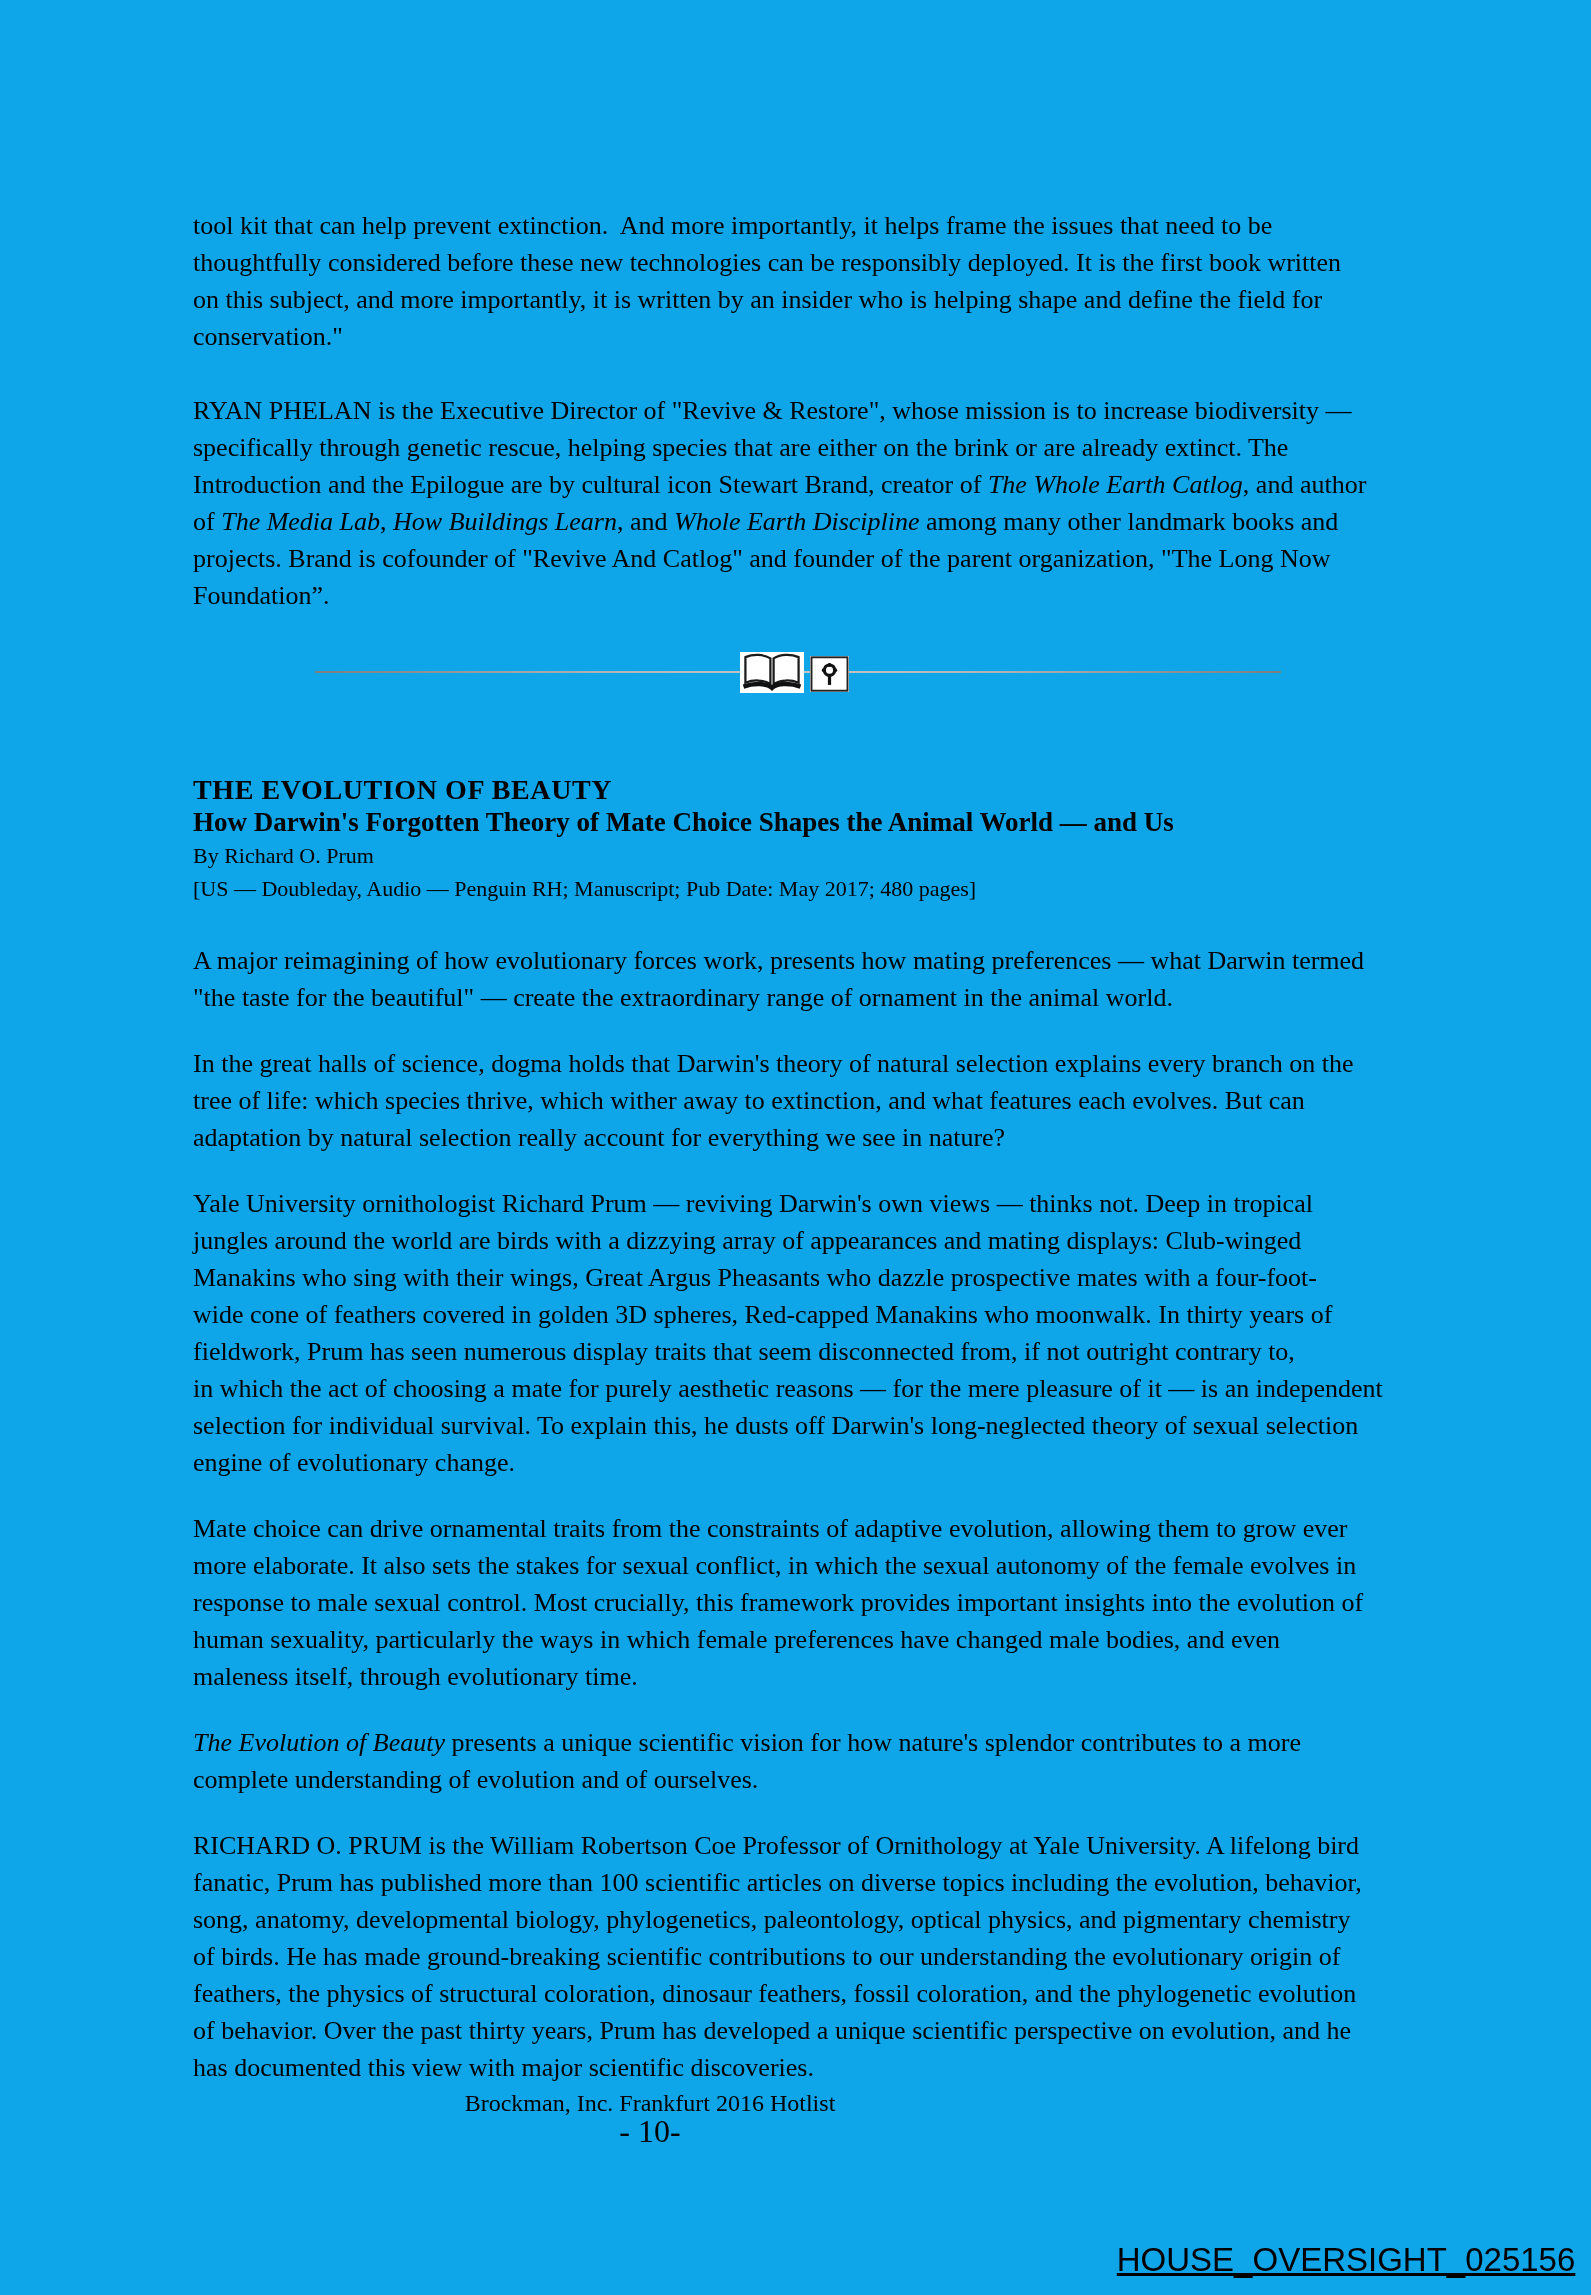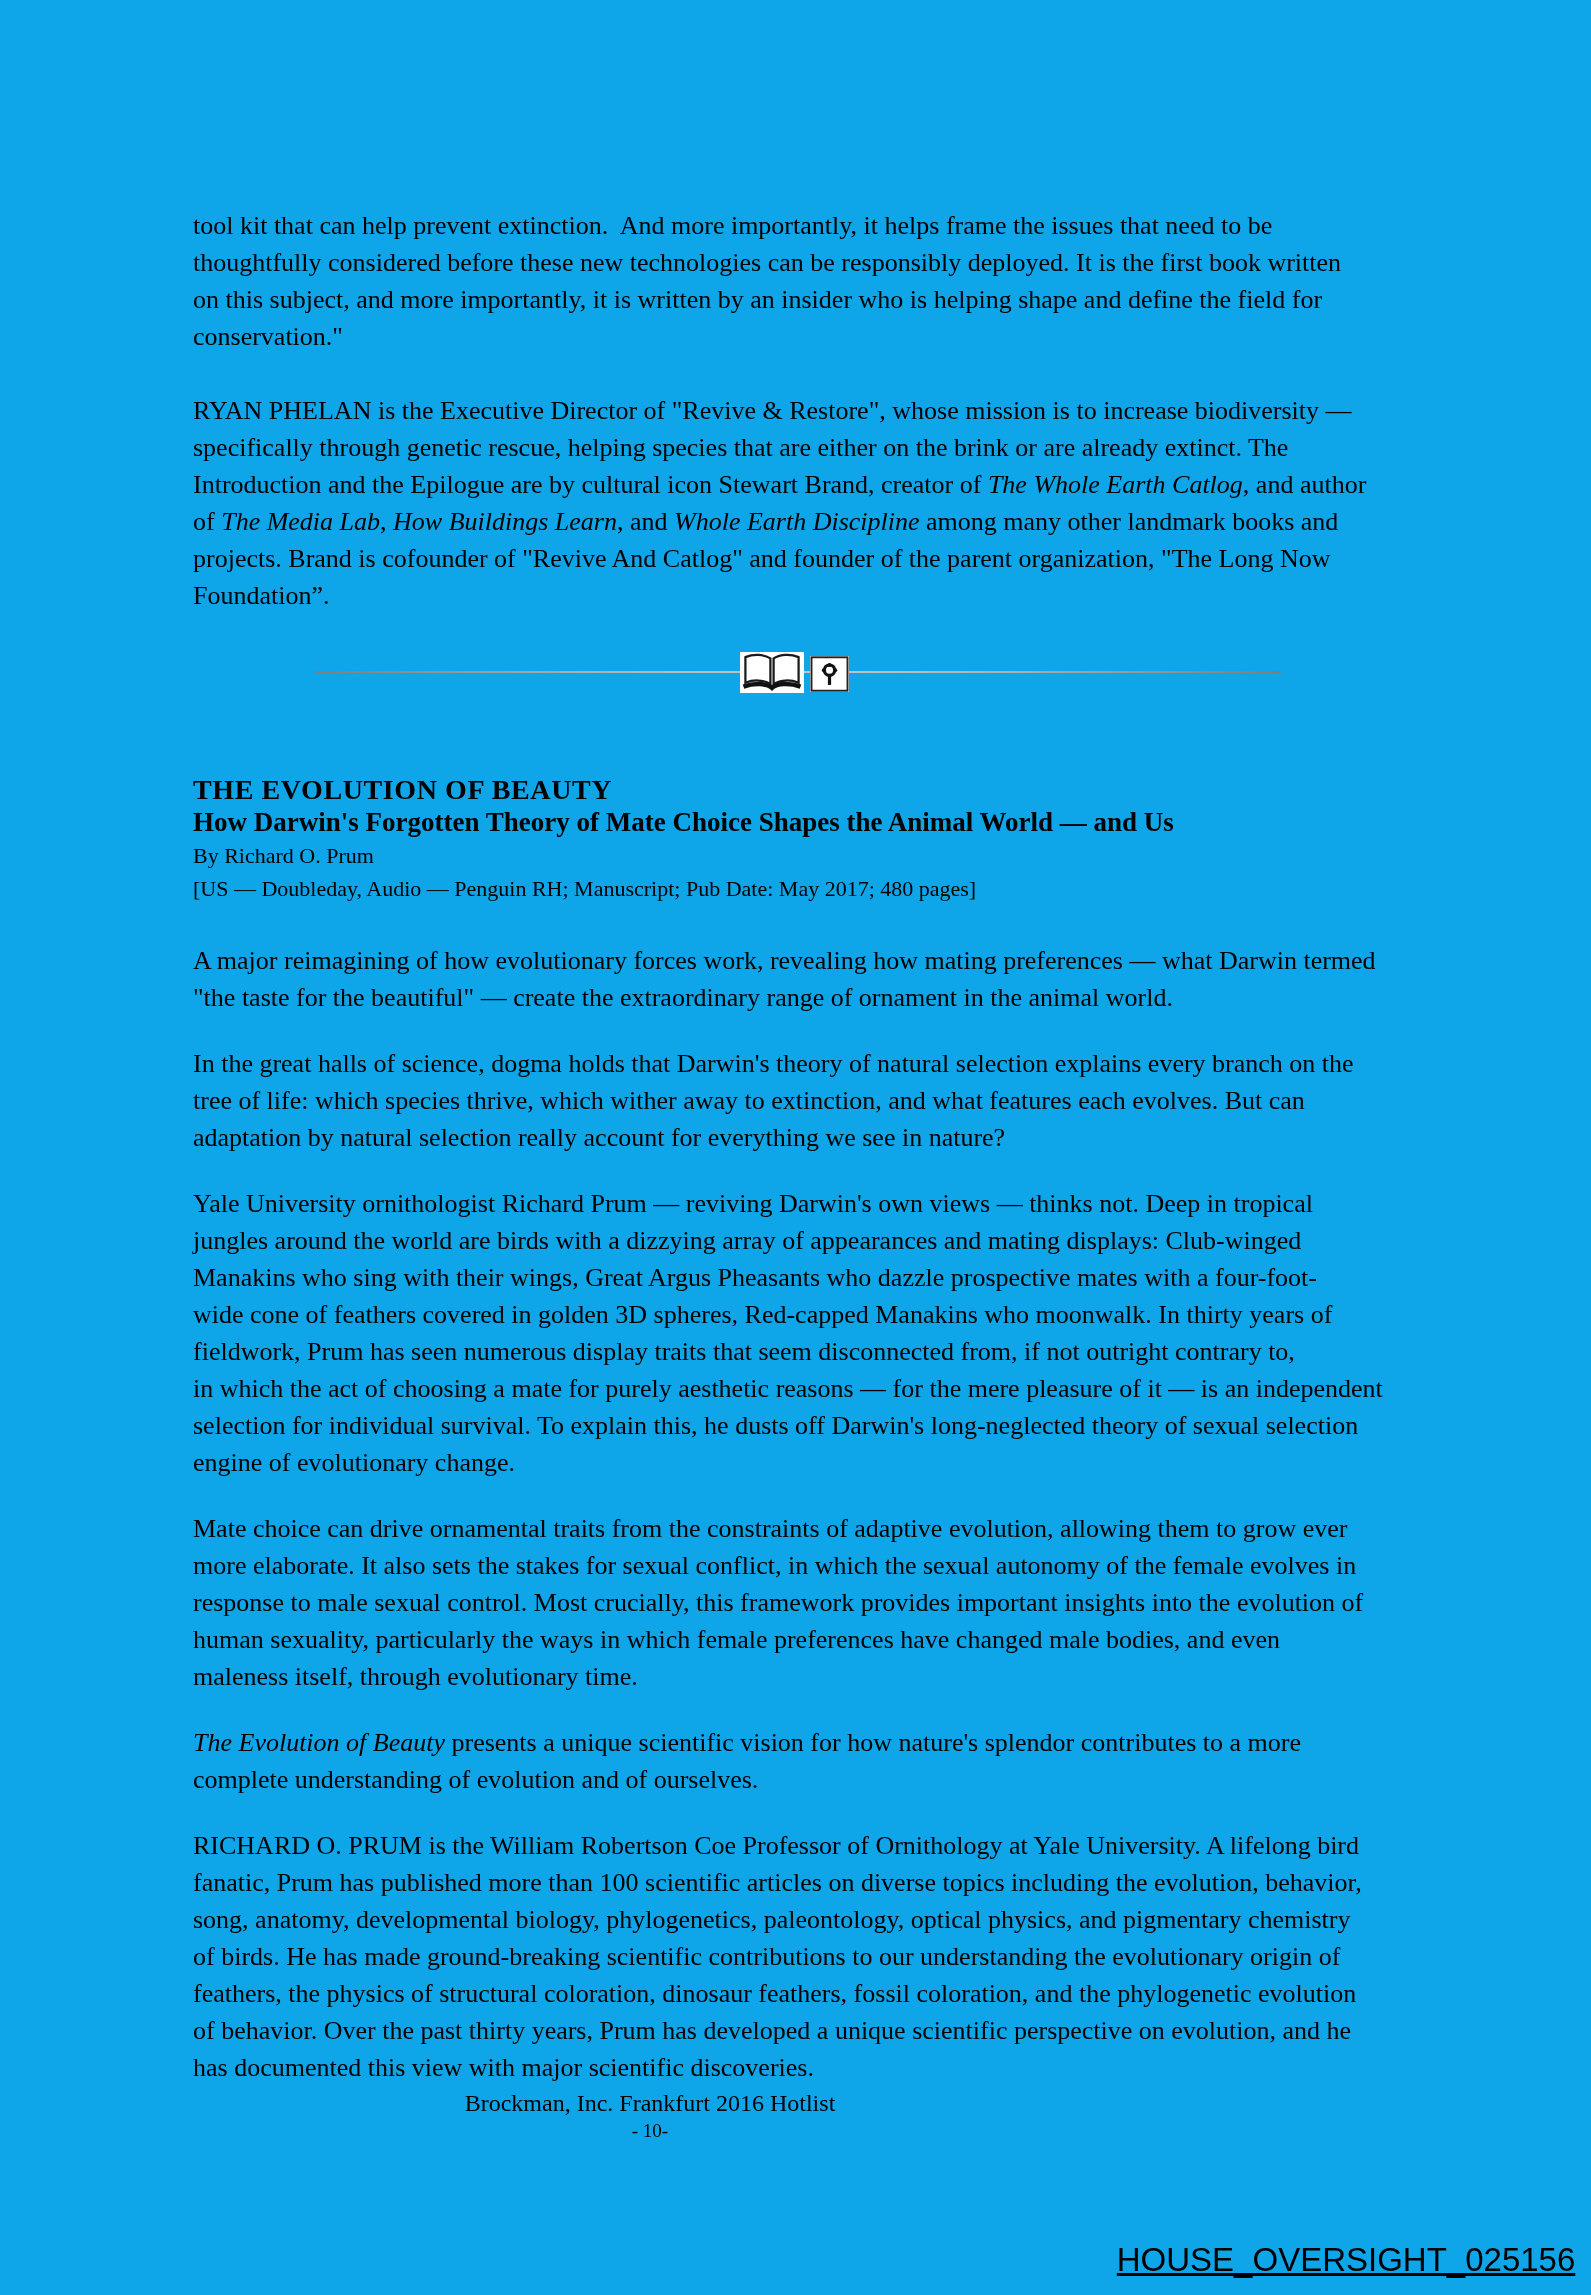--- a/index.html
+++ b/index.html
@@ -68,21 +68,21 @@
 
   
   .footer {
     position: absolute;
     left: 0;
     top: 2089px;
     width: 1300px;
     text-align: center;
   }
   .footer-imprint { font-size: 24px; line-height: 28px; }
-  .footer-page { font-size: 19px; line-height: 28px; }
+  .footer-page { font-size: 32px; line-height: 28px; }
 
   .watermark {
     position: absolute;
     top: 2241px;
     right: 16.7px;
     font-family: "Liberation Sans", sans-serif;
     font-size: 33px;
     color: #000000;
     white-space: nowrap;
     text-decoration: underline;
@@ -134,21 +134,21 @@
 
     <header class="book-header">
       <h1 class="book-title">THE EVOLUTION OF BEAUTY</h1>
       <h2 class="book-subtitle">How Darwin's Forgotten Theory of Mate Choice Shapes the Animal World — and Us</h2>
       <div class="book-byline">By Richard O. Prum</div>
       <div class="book-pub">[US — Doubleday, Audio — Penguin RH; Manuscript; Pub Date: May 2017; 480 pages]</div>
     </header>
 
     <section id="paragraphs-main">
         <div class="paragraph">
-          <div class="line"><span>A major reimagining of how evolutionary forces work, revealing how mating preferences — what Darwin termed</span></div>
+          <div class="line"><span>A major reimagining of how evolutionary forces work, presents how mating preferences — what Darwin termed</span></div>
           <div class="line"><span>"the taste for the beautiful" — create the extraordinary range of ornament in the animal world.</span></div>
         </div>
         <div class="paragraph">
           <div class="line"><span>In the great halls of science, dogma holds that Darwin's theory of natural selection explains every branch on the</span></div>
           <div class="line"><span>tree of life: which species thrive, which wither away to extinction, and what features each evolves. But can</span></div>
           <div class="line"><span>adaptation by natural selection really account for everything we see in nature?</span></div>
         </div>
         <div class="paragraph">
           <div class="line"><span>Yale University ornithologist Richard Prum — reviving Darwin's own views — thinks not. Deep in tropical</span></div>
           <div class="line"><span>jungles around the world are birds with a dizzying array of appearances and mating displays: Club-winged</span></div>

